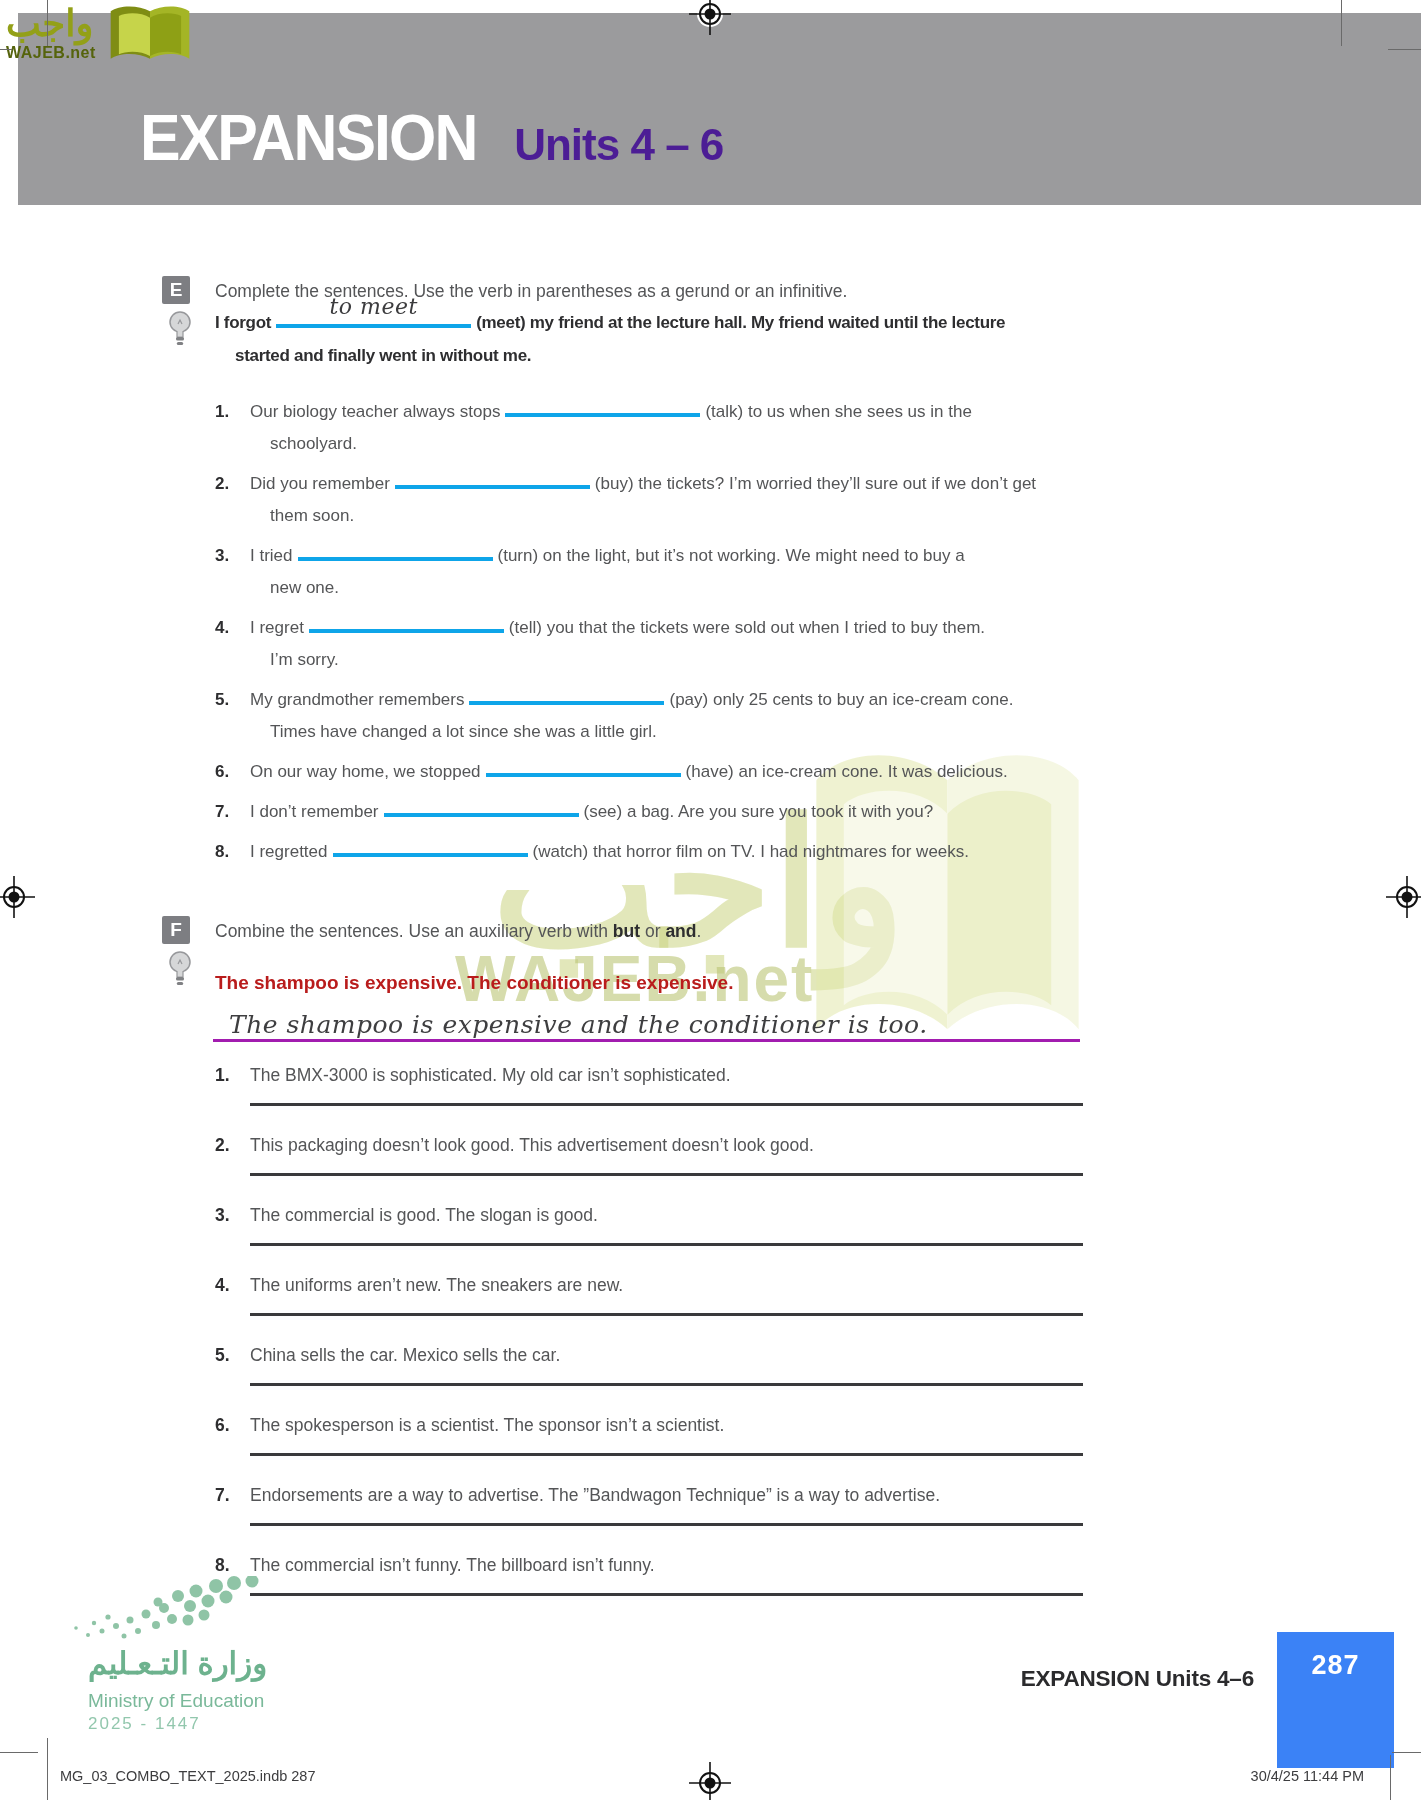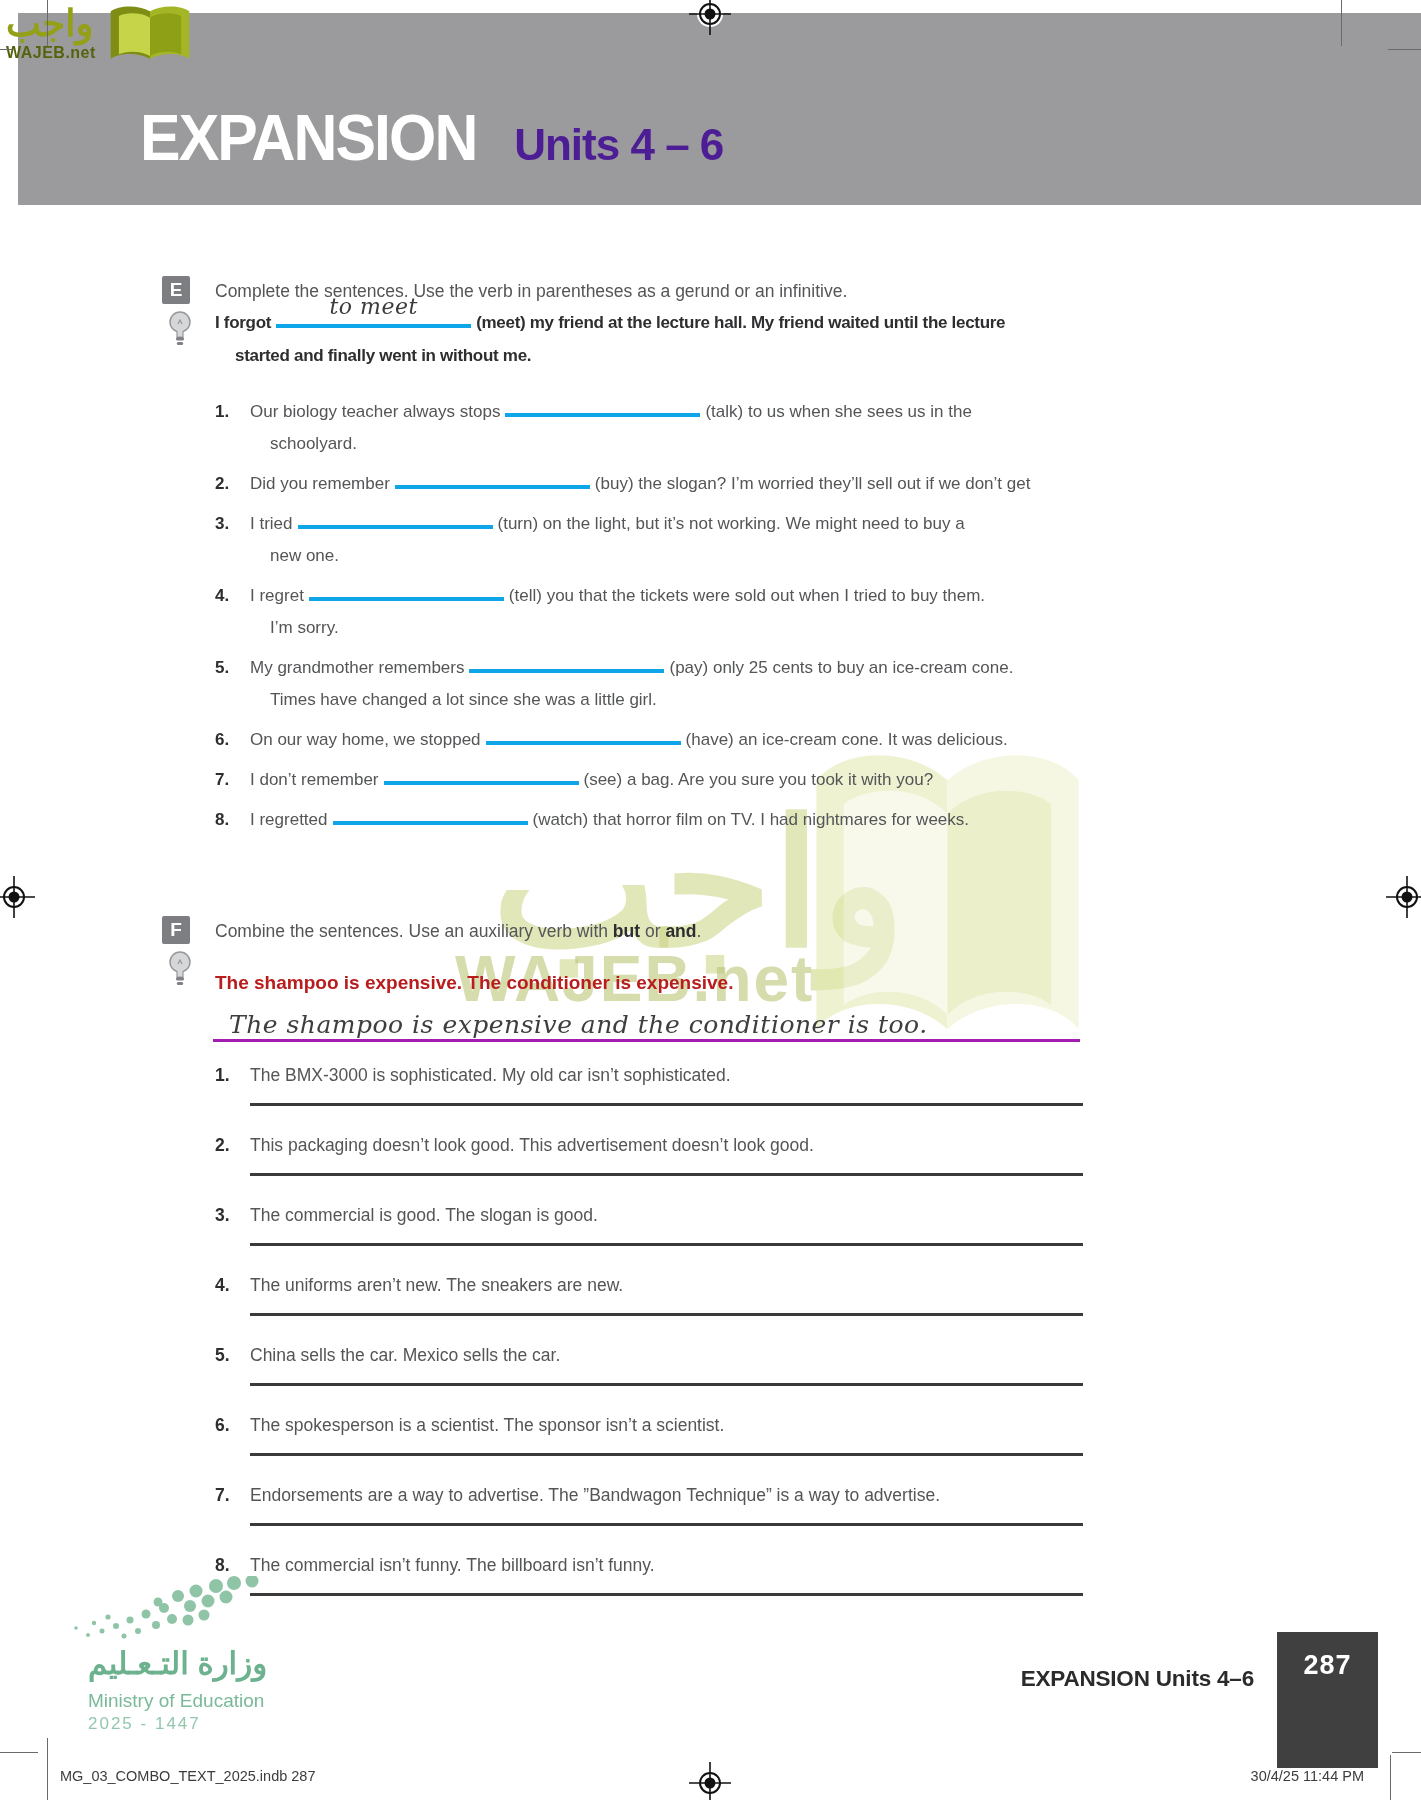--- a/index.html
+++ b/index.html
@@ -63,21 +63,21 @@
 
   
   .moe-dots{position:absolute;left:68px;top:1576px;width:225px;height:64px;z-index:2;}
   .moe-ar{position:absolute;left:88px;top:1645px;font-size:31px;font-weight:bold;color:#6db28e;z-index:2;}
   .moe-en{position:absolute;left:88px;top:1690px;font-size:19px;color:#7ab99a;z-index:2;}
   .moe-yr{position:absolute;left:88px;top:1714px;font-size:17px;color:#92c7ad;letter-spacing:2px;z-index:2;}
 
   
   .chapter{position:absolute;left:900px;top:1666px;width:354px;text-align:right;font-size:22.5px;
            font-weight:bold;color:#2b2b2d;z-index:2;letter-spacing:-.2px;}
-  .page-tab{position:absolute;left:1277px;top:1632px;width:101px;height:136px;background:#404040;z-index:2;}
+  .page-tab{position:absolute;left:1277px;top:1632px;width:117px;height:136px;background:#3b82f6;z-index:2;}
   .page-num{margin-top:18px;text-align:center;color:#fff;font-weight:bold;font-size:27px;letter-spacing:1px;}
 
   
   .pf-left{position:absolute;left:60px;top:1768px;font-size:14.5px;color:#3d3d3f;z-index:2;}
   .pf-right{position:absolute;left:1100px;top:1768px;width:264px;text-align:right;font-size:14.5px;color:#3d3d3f;z-index:2;}
 </style>
 </head>
 <body>
 
 <div class="page">
@@ -165,21 +165,21 @@
     <span class="post2">started and finally went in without me.</span>
   </div>
 
   <div class="e-list">
     <div class="e-item">
       <span class="e-num">1.</span>
       <span class="e-body"><span>Our biology teacher always stops</span><span class="blank"></span><span>(talk) to us when she sees us in the</span><span class="post2">schoolyard.</span></span>
     </div>
     <div class="e-item">
       <span class="e-num">2.</span>
-      <span class="e-body"><span>Did you remember</span><span class="blank"></span><span>(buy) the slogan? I’m worried they’ll sell out if we don’t get</span></span>
+      <span class="e-body"><span>Did you remember</span><span class="blank"></span><span>(buy) the tickets? I’m worried they’ll sure out if we don’t get</span><span class="post2">them soon.</span></span>
     </div>
     <div class="e-item">
       <span class="e-num">3.</span>
       <span class="e-body"><span>I tried</span><span class="blank"></span><span>(turn) on the light, but it’s not working. We might need to buy a</span><span class="post2">new one.</span></span>
     </div>
     <div class="e-item">
       <span class="e-num">4.</span>
       <span class="e-body"><span>I regret</span><span class="blank"></span><span>(tell) you that the tickets were sold out when I tried to buy them.</span><span class="post2">I’m sorry.</span></span>
     </div>
     <div class="e-item">

